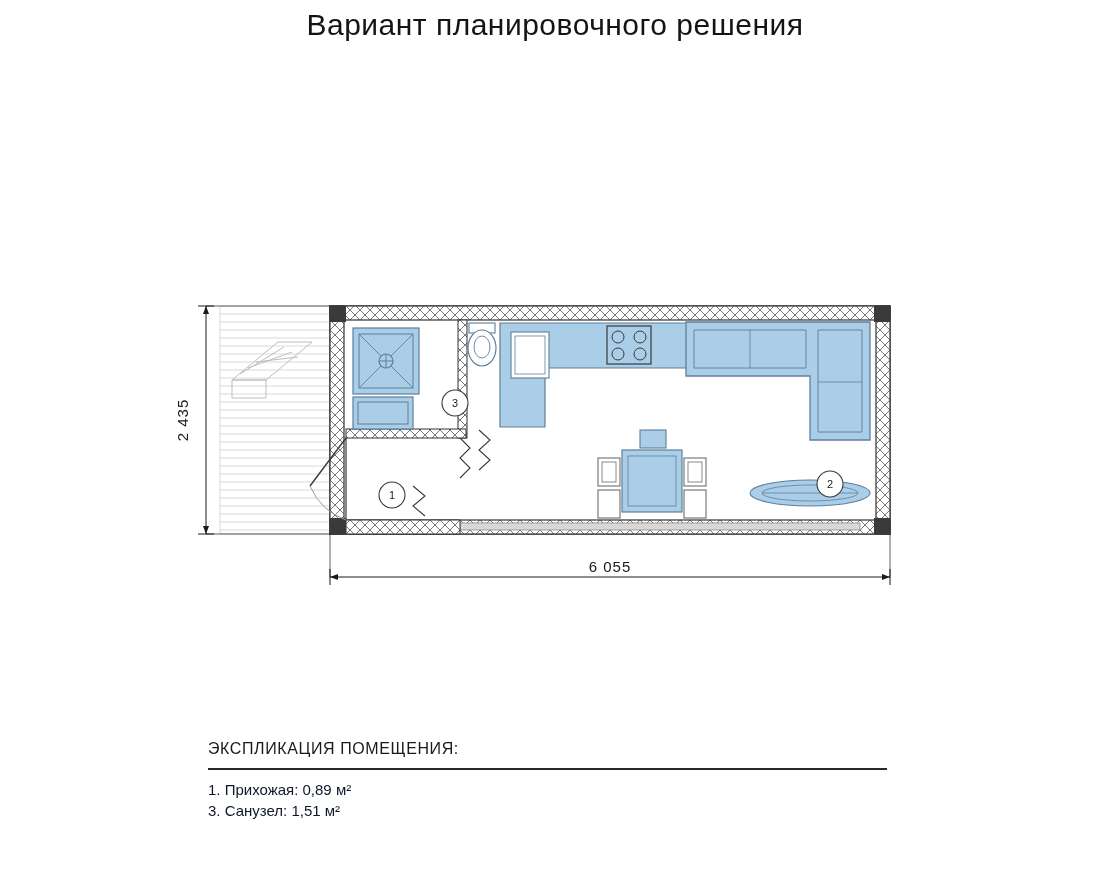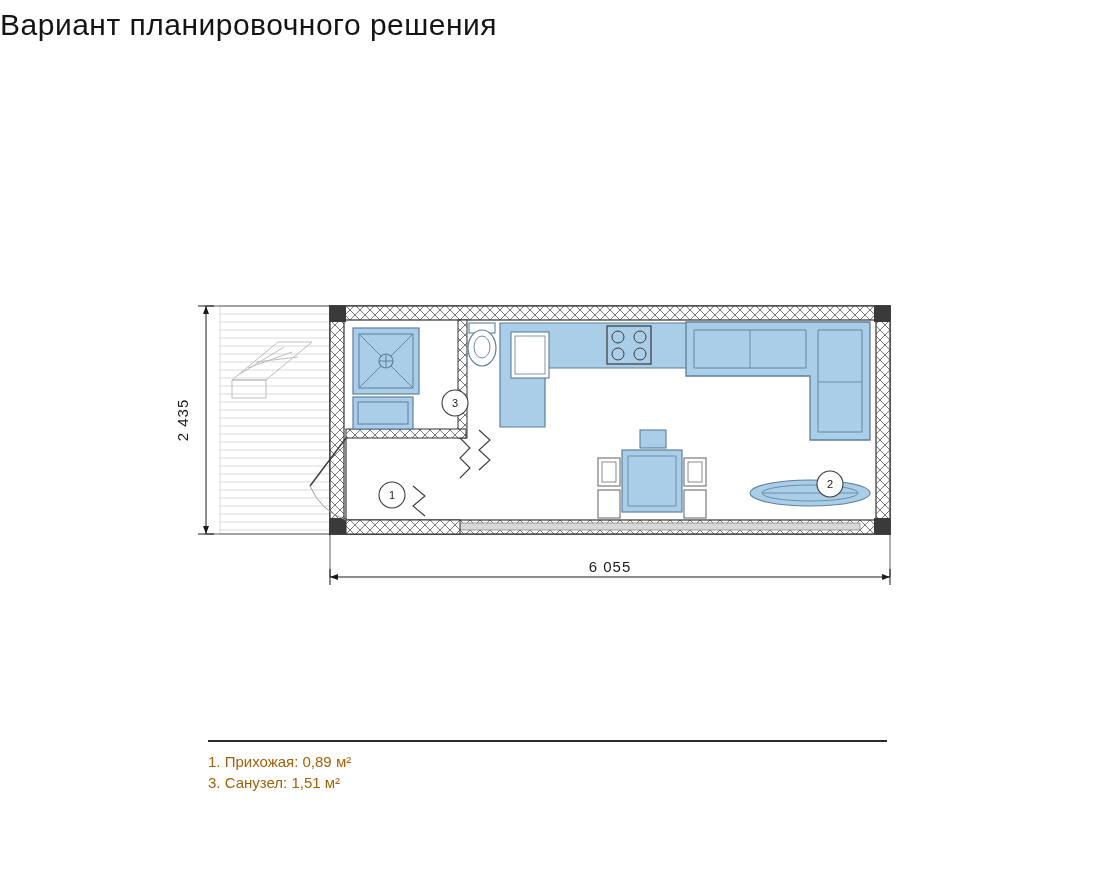--- a/index.html
+++ b/index.html
@@ -13,21 +13,21 @@
     position: relative;
     font-family: "Liberation Sans", sans-serif;
     color: #1a1a1a;
     overflow: hidden;
   }
   .page-title {
     position: absolute;
     top: 8px;
     left: 0;
     width: 1110px;
-    text-align: left;
+    text-align: center;
     font-size: 30px;
     font-weight: 400;
     letter-spacing: 0.5px;
     color: #141414;
   }
   .plan-area {
     position: absolute;
     top: 290px;
     left: 170px;
     width: 760px;
@@ -47,21 +47,21 @@
   }
   .legend-rule {
     height: 2px;
     background: #2a2a2a;
     width: 679px;
     margin-bottom: 9px;
   }
   .legend-item {
     font-size: 15px;
     line-height: 21px;
-    color: #a16207;
+    color: #0f172a;
   }
   svg { display: block; }
   .dim-text {
     font-family: "Liberation Sans", sans-serif;
     font-size: 15px;
     fill: #1a1a1a;
     letter-spacing: 1px;
   }
   .marker-text {
     font-family: "Liberation Sans", sans-serif;
@@ -266,16 +266,17 @@
       <line x1="720" y1="244" x2="720" y2="287" stroke="#1a1a1a" stroke-width="0.7"></line>
       <polygon points="160,287 168,284 168,290" fill="#1a1a1a" stroke="none"></polygon>
       <polygon points="720,287 712,284 712,290" fill="#1a1a1a" stroke="none"></polygon>
     </g>
     <text class="dim-text" x="440" y="282" text-anchor="middle">6 055</text>
 
   </svg>
 </div>
 
 <div class="legend">
+  <div class="legend-title">ЭКСПЛИКАЦИЯ ПОМЕЩЕНИЯ:</div>
   <div class="legend-rule"></div>
   <div class="legend-item">1. Прихожая: 0,89 м²</div>
   <div class="legend-item">3. Санузел:  1,51 м²</div>
 </div>
 
 </body></html>

